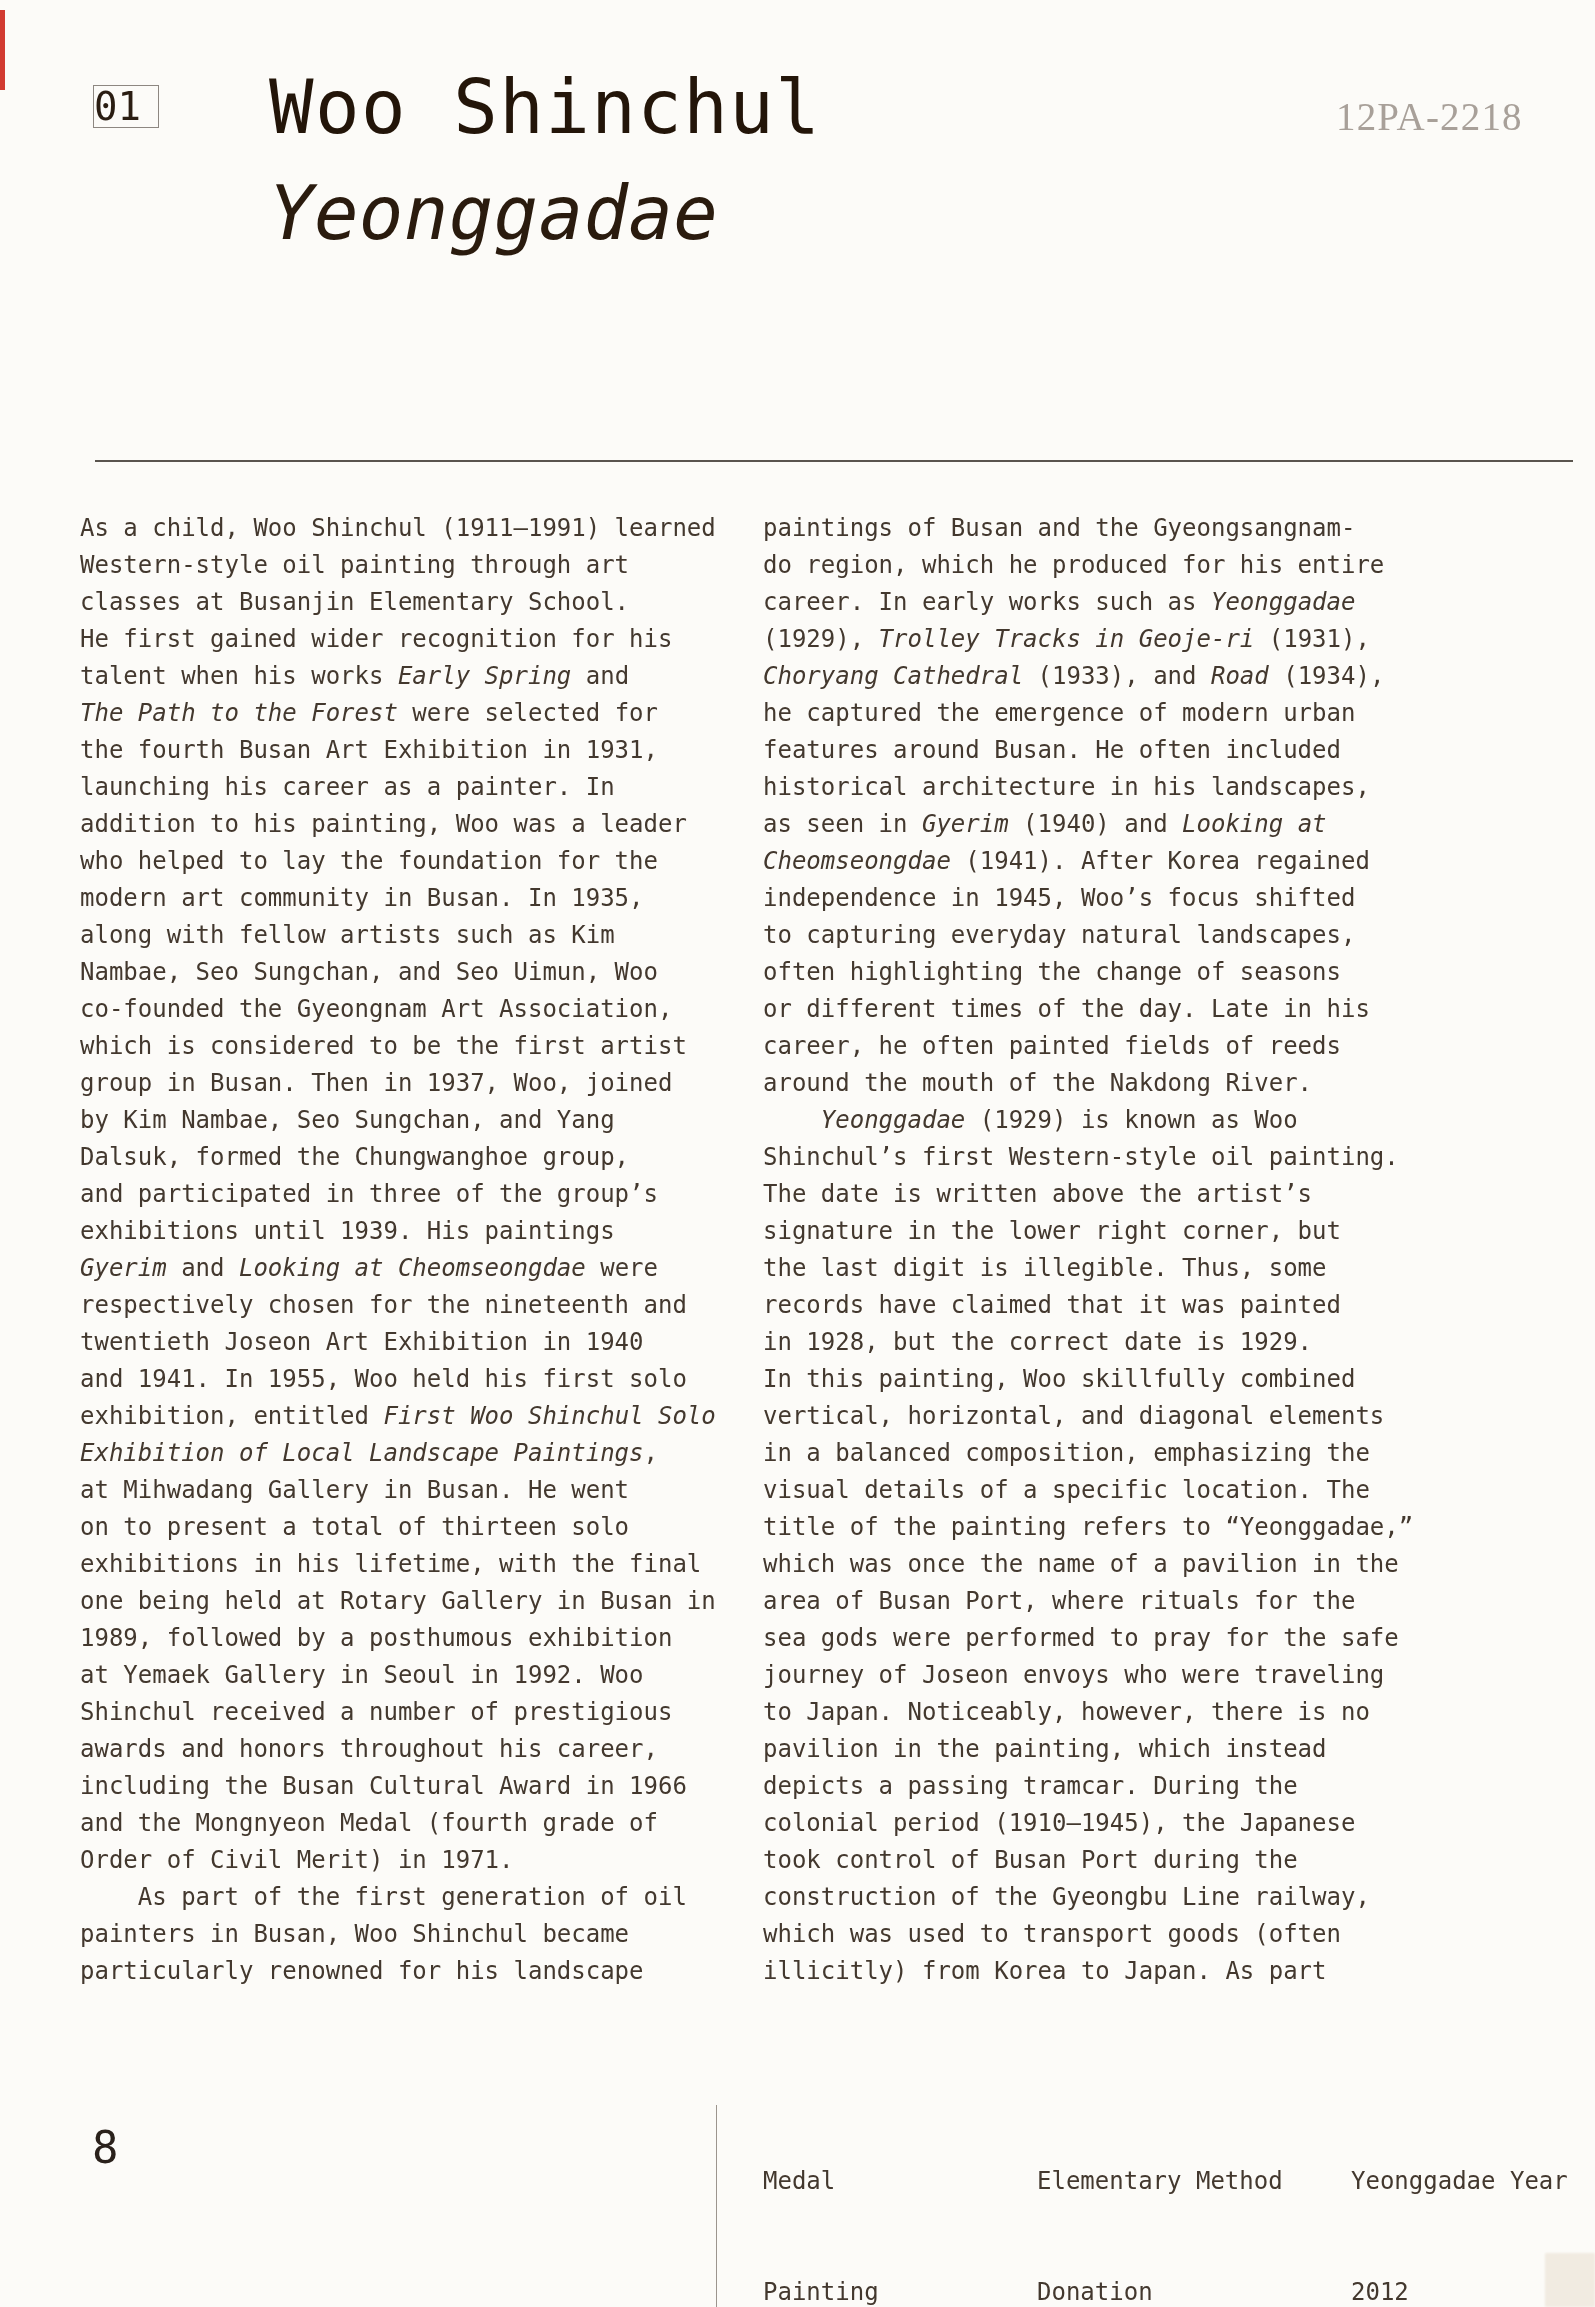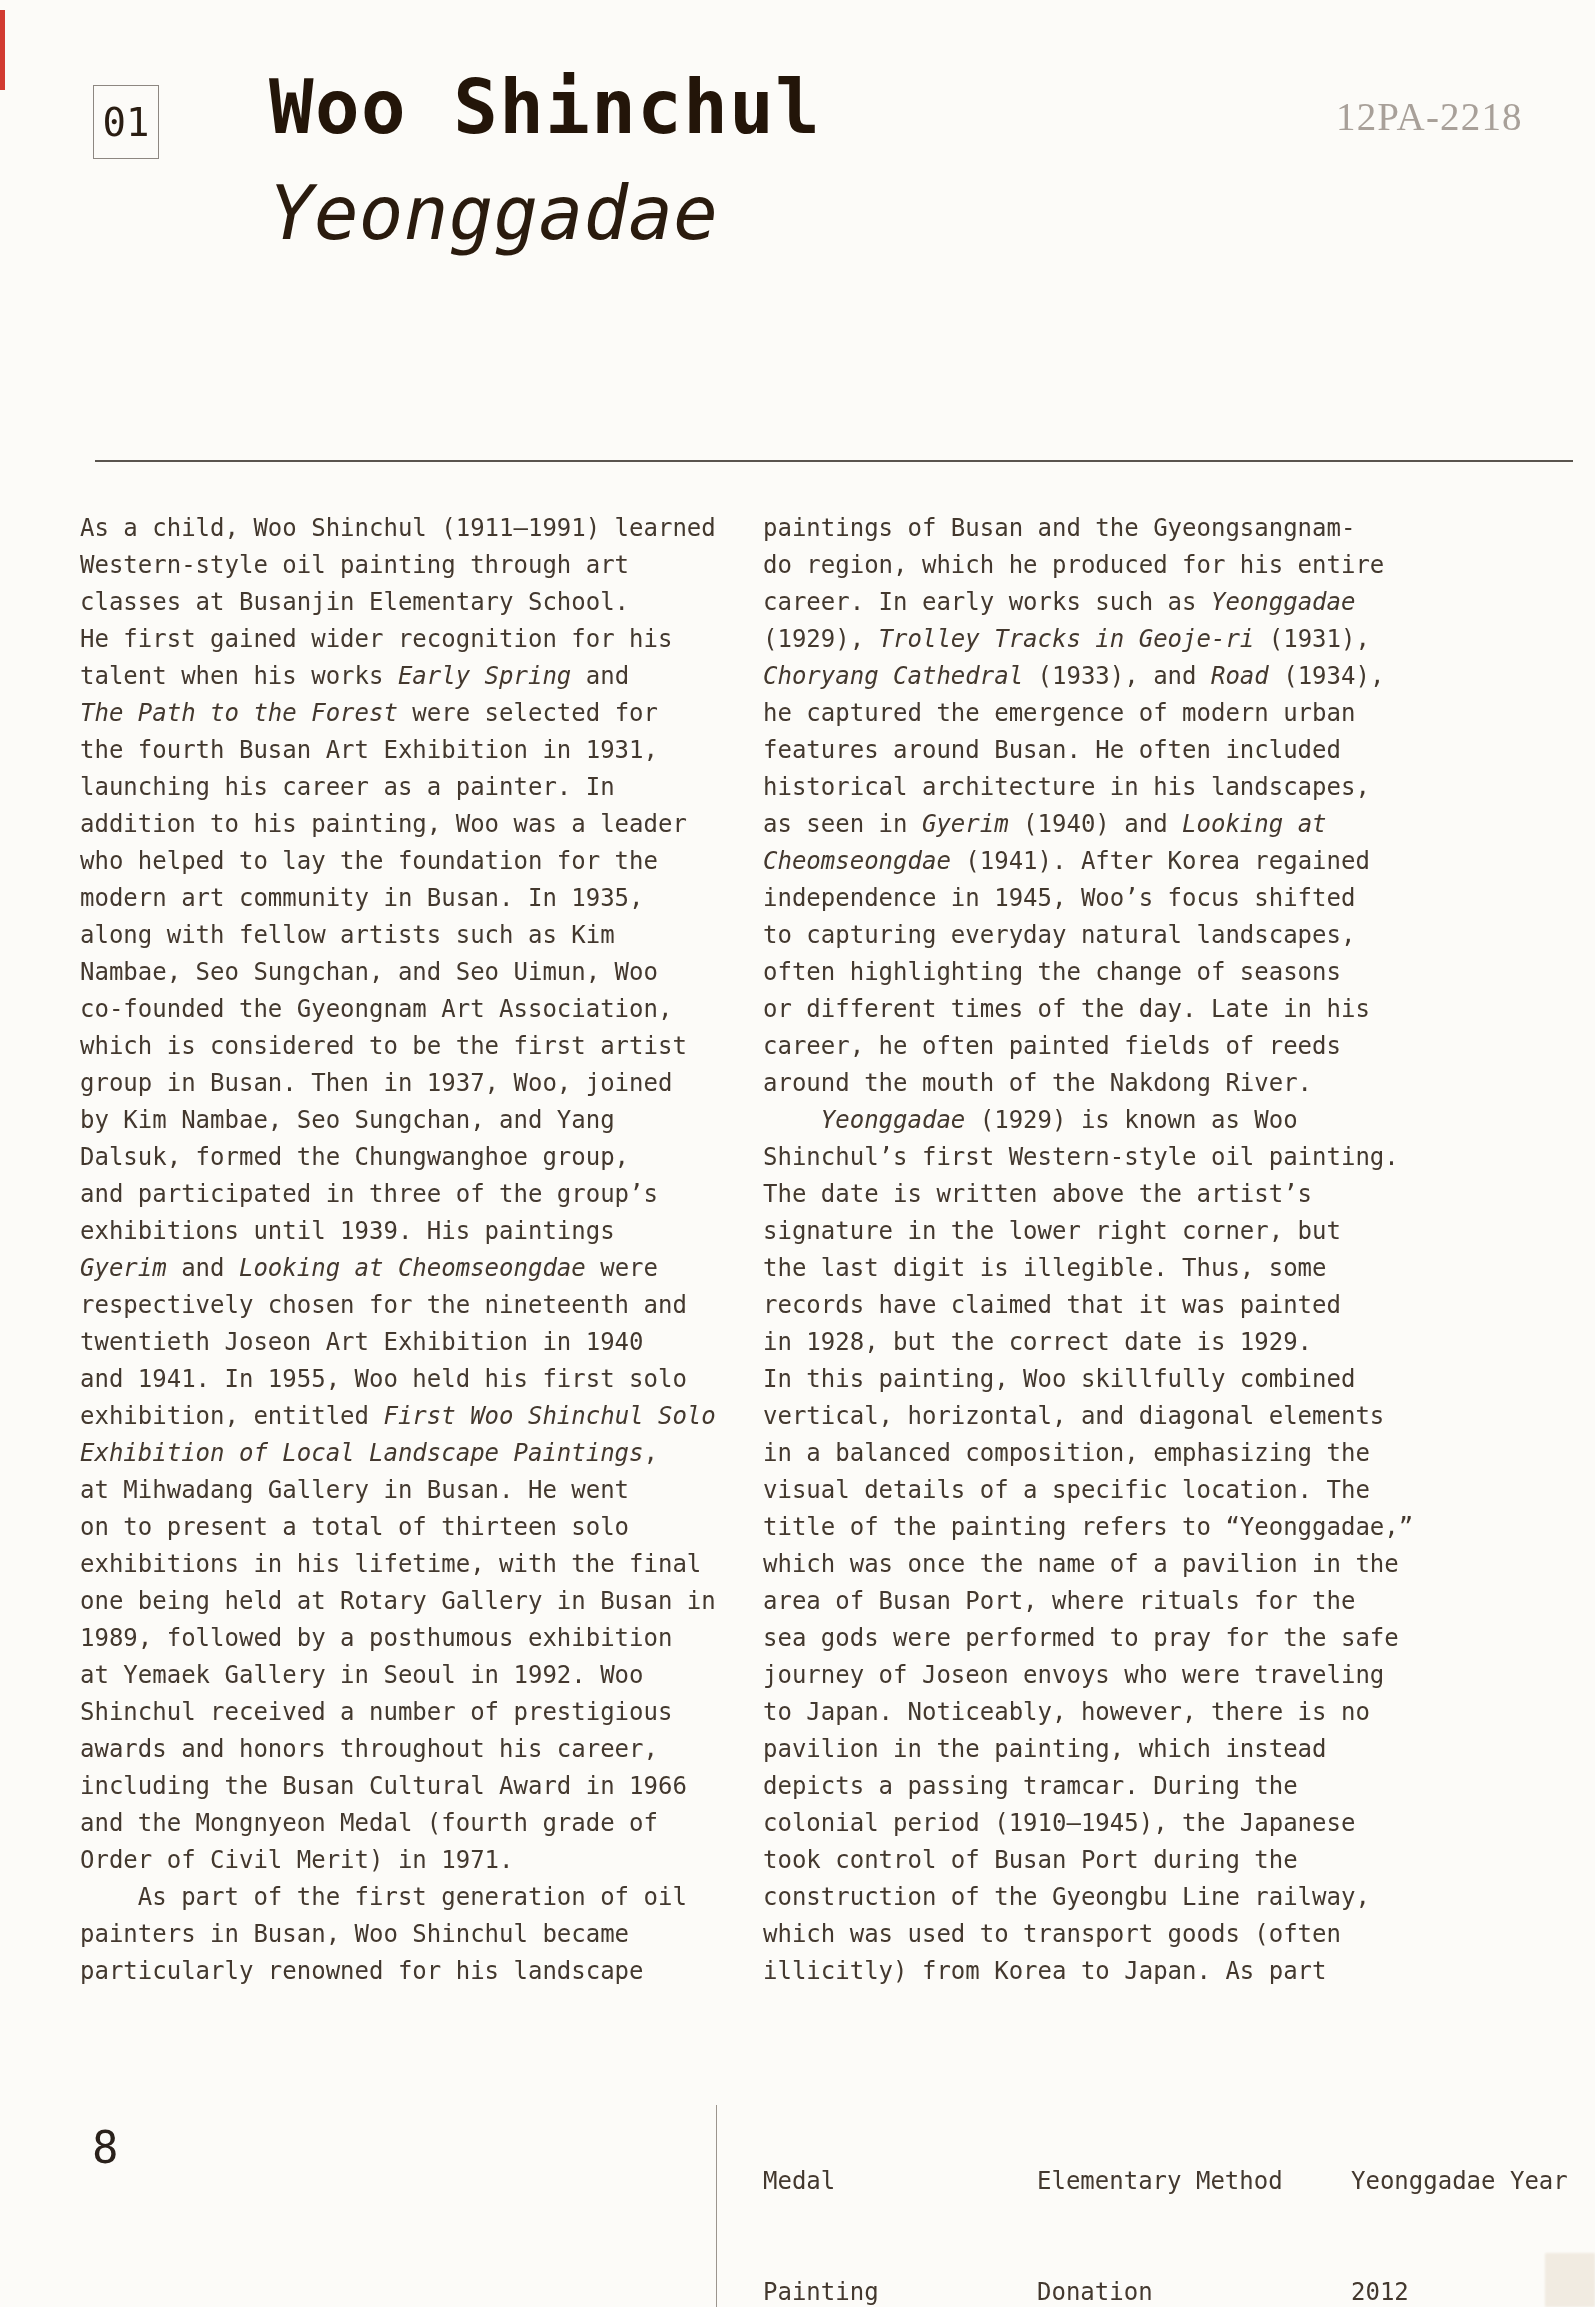--- a/index.html
+++ b/index.html
@@ -24,35 +24,34 @@
     width: 5px;
     height: 80px;
     background: #d23b31;
   }
   
   .index-box {
     position: absolute;
     left: 93px;
     top: 85px;
     width: 66px;
-    height: 74px;
+    height: 43px;
     border: 1.1px solid #8d8781;
     box-sizing: border-box;
     display: flex;
     align-items: center;
-    justify-content: center;
     font-size: 39px;
     color: #2a1d12;
   }
   .artist-name {
     position: absolute;
     left: 269px;
     top: 61px;
     font-size: 74px;
-    font-weight: 700;
+    font-weight: 400;
     letter-spacing: 0.02em;
     line-height: 1.25;
     color: #231509;
     white-space: pre;
   }
   .artwork-title {
     position: absolute;
     left: 269px;
     top: 167px;
     font-size: 74px;

